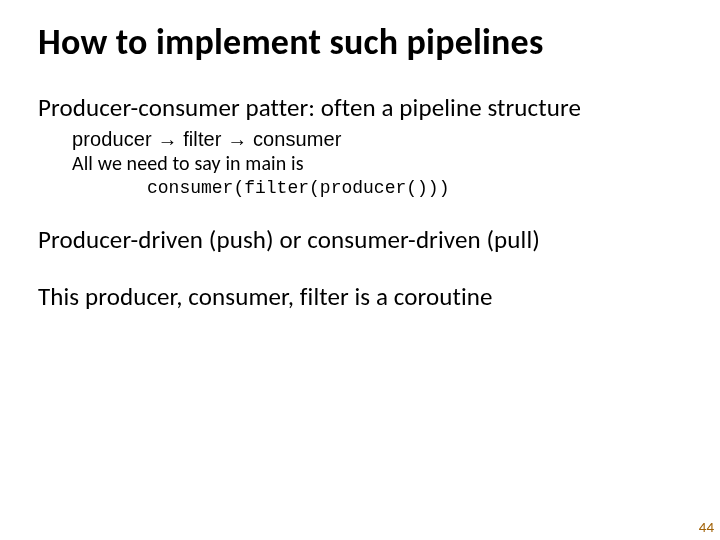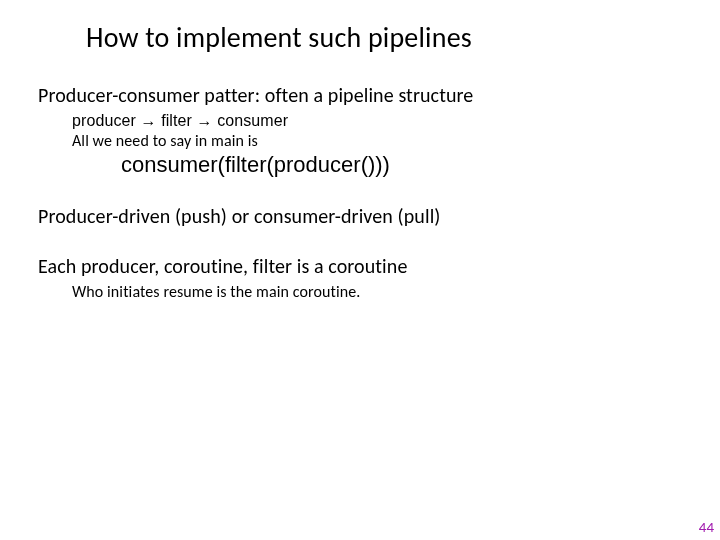--- a/index.html
+++ b/index.html
@@ -9,54 +9,53 @@
     height: 540px;
     background: #fff;
     font-family: "Segoe UI", "Candara", "Calibri", sans-serif;
     color: #000;
     position: relative;
   }
   .slide {
     padding: 20px 38px 0 38px;
   }
   .title {
-    font-size: 28px;
-    font-weight: 400;
+    font-size: 36px;
+    font-weight: 700;
     margin-bottom: 28px;
     letter-spacing: 0.2px;
-    margin-left: 48px;
   }
   .section {
-    font-size: 20px;
+    font-size: 25px;
     font-weight: 400;
     margin-bottom: 4px;
     letter-spacing: 0.1px;
   }
   .sub {
-    font-size: 16px;
+    font-size: 20px;
     font-weight: 400;
     margin-left: 34px;
     line-height: 1.22;
     letter-spacing: 0.1px;
   }
   .code {
-    font-family: Liberation Sans, sans-serif;
-    font-size: 22px;
-    margin-left: 83px;
+    font-family: Liberation Mono, monospace;
+    font-size: 18px;
+    margin-left: 109px;
     margin-top: 2px;
   }
   .block {
     margin-bottom: 26px;
   }
   .pagenum {
     position: absolute;
     right: 6px;
     bottom: 4px;
     font-size: 15px;
-    color: #a21caf;
+    color: #a16207;
   }
   .arrow {
     font-family: "Segoe UI Symbol", sans-serif;
   }
 </style>
 </head>
 <body>
 
 <div class="slide">
   <div class="title">How to implement such pipelines</div>
@@ -68,18 +67,17 @@
     </div>
     <div class="sub">All we need to say in main is</div>
     <div class="code">consumer(filter(producer()))</div>
   </div>
 
   <div class="block">
     <div class="section">Producer-driven (push) or consumer-driven (pull)</div>
   </div>
 
   <div class="block">
-    <div class="section">Each producer, coroutine, filter is a coroutine</div>
-    <div class="sub">Who initiates resume is the main coroutine.</div>
+    <div class="section">This producer, consumer, filter is a coroutine</div>
   </div>
 </div>
 
 <div class="pagenum">44</div>
 
 </body></html>

